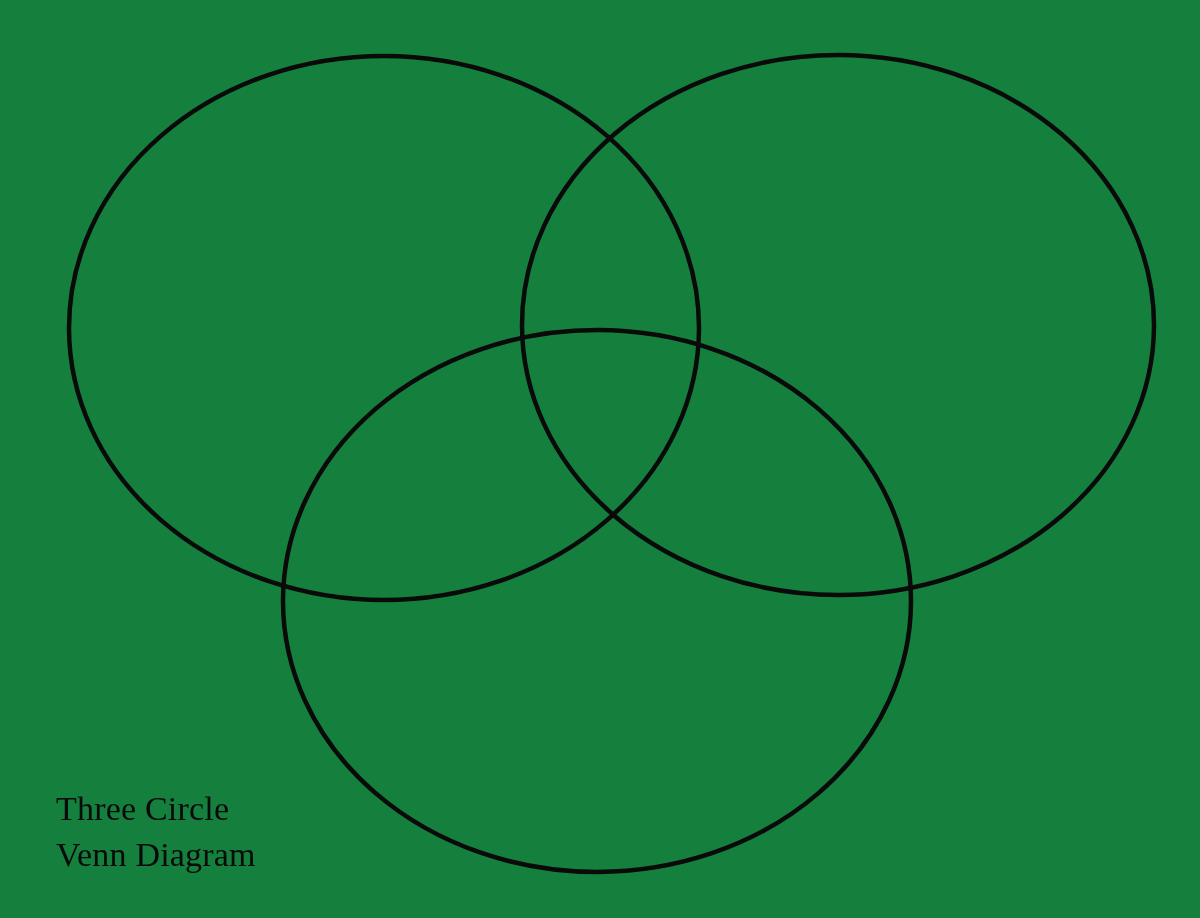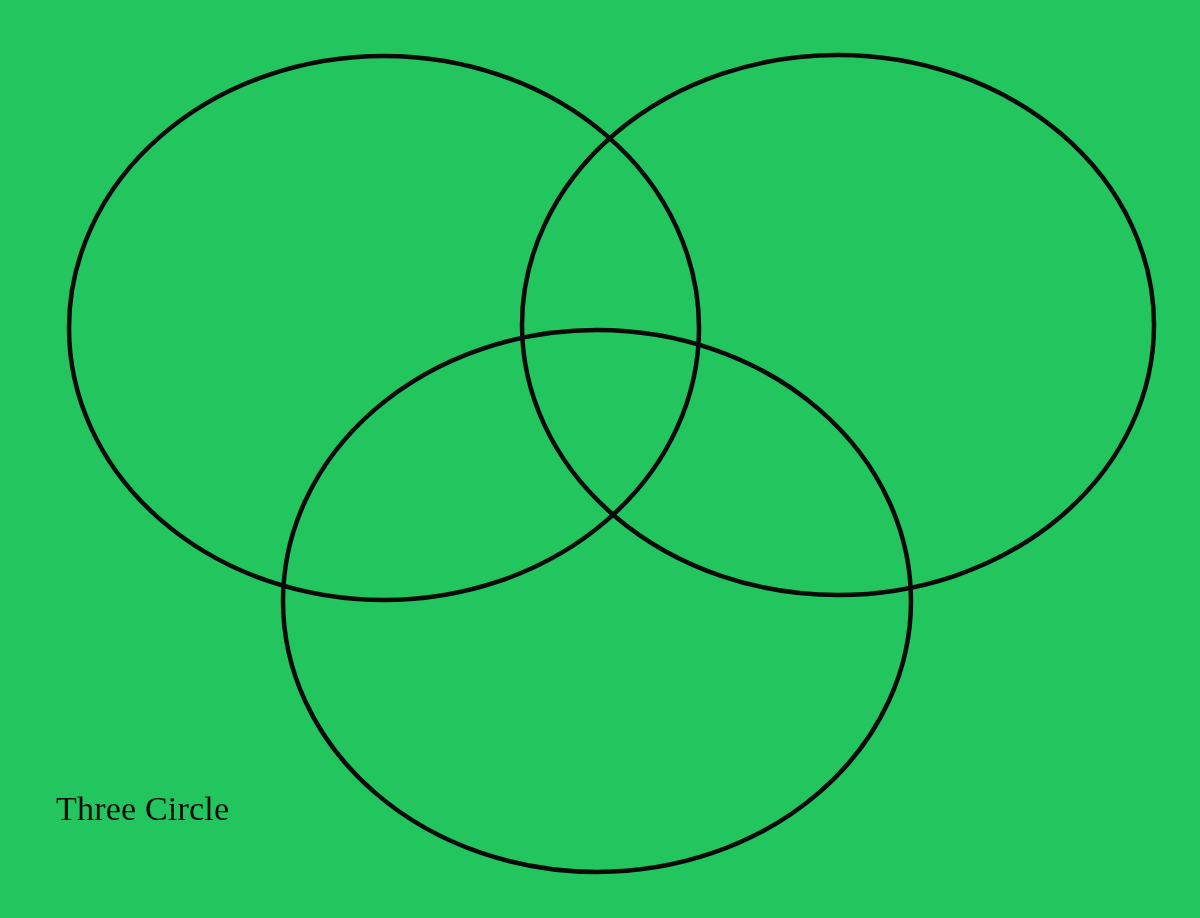--- a/index.html
+++ b/index.html
@@ -8,21 +8,21 @@
     width: 1200px;
     height: 918px;
     background: #ffffff;
     overflow: hidden;
     font-family: "Liberation Serif", serif;
   }
   .page {
     position: relative;
     width: 1200px;
     height: 918px;
-    background: #22c55e;
+    background: #15803d;
   }
   .venn-svg {
     position: absolute;
     top: 0;
     left: 0;
     width: 1200px;
     height: 918px;
     display: block;
   }
   .venn-svg ellipse {
@@ -50,15 +50,16 @@
 <div class="page">
 
   <svg class="venn-svg" viewBox="0 0 1200 918" xmlns="http://www.w3.org/2000/svg" role="img" aria-label="Three circle Venn diagram">
     <ellipse cx="384" cy="328" rx="315" ry="272"></ellipse>
     <ellipse cx="838" cy="325" rx="316" ry="270"></ellipse>
     <ellipse cx="597" cy="601" rx="314" ry="271"></ellipse>
   </svg>
 
   <div class="caption">
     <span class="line">Three Circle</span>
+    <span class="line">Venn Diagram</span>
   </div>
 
 </div>
 
 </body></html>

